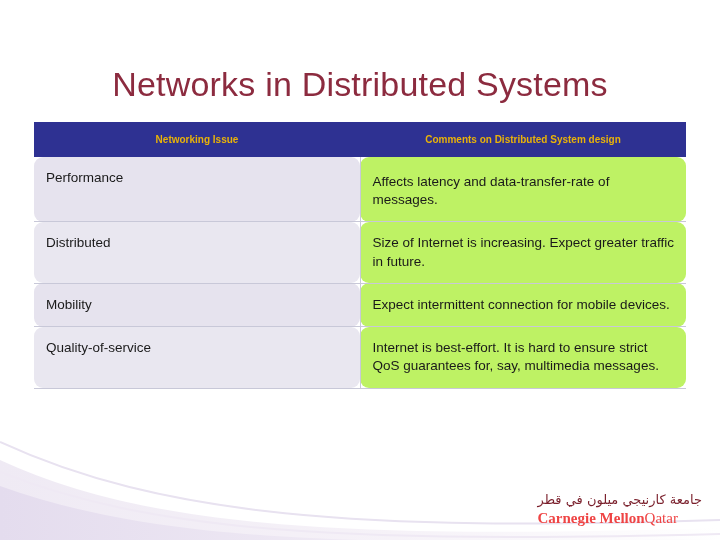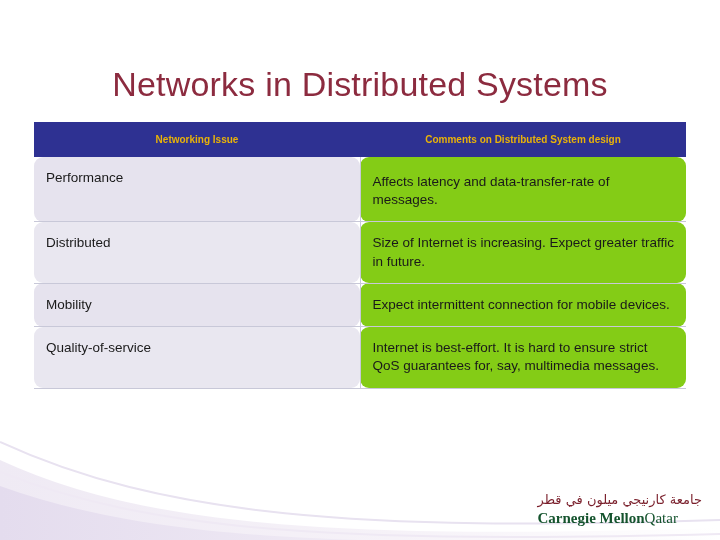--- a/index.html
+++ b/index.html
@@ -81,21 +81,21 @@
   }
 
   td.col-issue {
     width: 196px;
     background: #e6e3ee;
     border-right: 1px solid #c8c8d8;
     padding-left: 10px;
   }
 
   td.col-comment {
-    background: #84cc16;
+    background: #bef264;
     padding-left: 14px;
   }
 
   tr.r-alt td.col-issue {
     background: #e9e7f0;
   }
 
   
   tr[data-row="0"] td.col-comment { padding-top: 16px; }
   tr[data-row="4"] td.col-comment { }
@@ -109,21 +109,21 @@
   }
   .logo-arabic {
     font-size: 13px;
     color: #7a1f2b;
     letter-spacing: 1px;
     direction: rtl;
     font-family: "DejaVu Sans", sans-serif;
   }
   .logo-latin {
     font-size: 15px;
-    color: #14532d;
+    color: #ef4444;
     font-weight: bold;
     font-family: "Liberation Serif", serif;
     margin-top: 2px;
   }
   .logo-latin .qatar {
     font-weight: normal;
   }
 </style>
 </head>
 <body>

